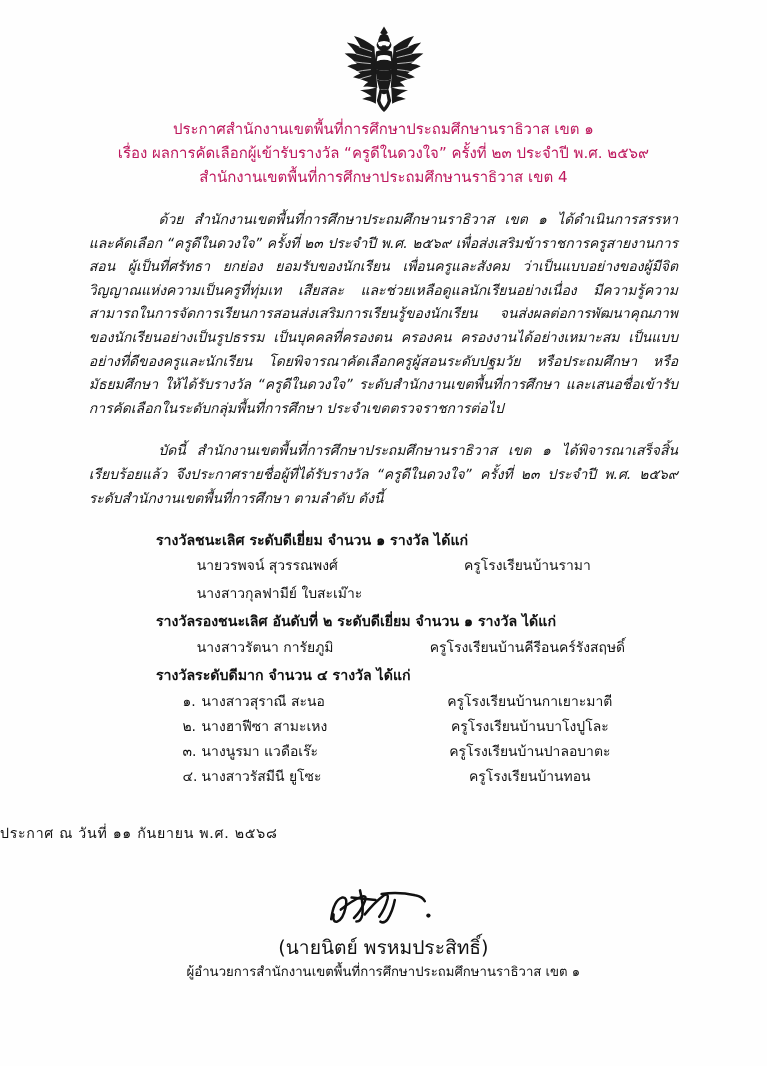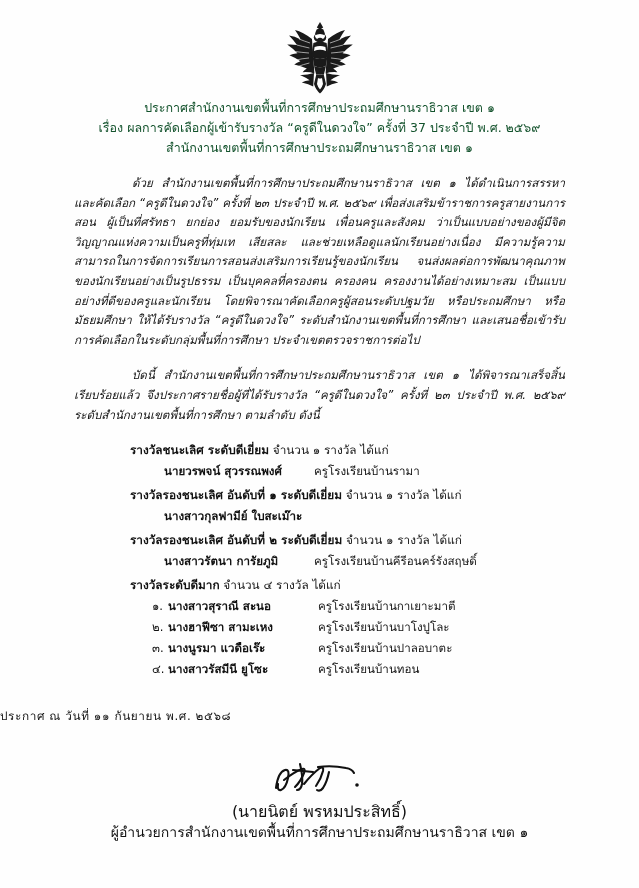--- a/index.html
+++ b/index.html
@@ -37,21 +37,21 @@
   }
 
   
   .heading {
     text-align: center;
     margin-top: 2px;
   }
   .heading .hline {
     font-size: 12.5px;
     line-height: 20px;
-    color: #14532d;
+    color: #be185d;
     white-space: nowrap;
   }
 
   
   .body-block {
     margin: 16px 74px 0 74px;
   }
   .para {
     font-size: 11.6px;
     line-height: 19.6px;
@@ -77,44 +77,44 @@
     font-size: 11.8px;
     line-height: 22px;
     padding-left: 56px;
     color: #111;
     white-space: nowrap;
   }
   .award-heading .strong {
     font-weight: bold;
   }
   .award-heading .light {
-    font-weight: normal;
+    font-weight: bold;
   }
   .winner-row {
     display: flex;
     font-size: 11.6px;
     line-height: 21px;
     padding-left: 90px;
     color: #111;
   }
   .winner-row.numbered {
     padding-left: 78px;
   }
   .w-num {
     width: 16px;
     flex: 0 0 16px;
     text-align: left;
   }
   .w-name {
     width: 150px;
     flex: 0 0 150px;
-    font-weight: bold;
   }
   .w-school {
     flex: 1 1 auto;
+    text-align: center;
   }
 
   
   .date-line {
     text-align: left;
     font-size: 11.8px;
     line-height: 20px;
     margin-top: 26px;
     letter-spacing: 0.6px;
     color: #111;
@@ -134,21 +134,21 @@
   .sign-svg {
     display: block;
   }
   .sign-name {
     font-size: 16px;
     line-height: 20px;
     color: #111;
     margin-top: 2px;
   }
   .sign-title {
-    font-size: 14px;
+    font-size: 11px;
     line-height: 20px;
     color: #111;
   }
 </style>
 </head>
 <body>
 
 <div class="page">
 
   <div class="emblem-wrap">
@@ -196,45 +196,42 @@
 
           <path d="M44.4 56 q3.6 2 7.2 0 l2.4 10 q-1.8 6 -6 9.4 q-4.2 -3.4 -6 -9.4z"></path>
           <path d="M46 60 q2 1.2 4 0 l1 6 q-1 3.4 -3 5.6 q-2 -2.2 -3 -5.6z" fill="#fff"></path>
         </g>
       </svg>
     </span>
   </div>
 
   <div class="heading">
     <div class="hline">ประกาศสำนักงานเขตพื้นที่การศึกษาประถมศึกษานราธิวาส เขต ๑</div>
-    <div class="hline">เรื่อง ผลการคัดเลือกผู้เข้ารับรางวัล “ครูดีในดวงใจ” ครั้งที่ 37 ประจำปี พ.ศ. ๒๕๖๙</div>
-    <div class="hline">สำนักงานเขตพื้นที่การศึกษาประถมศึกษานราธิวาส เขต ๑</div>
+    <div class="hline">เรื่อง ผลการคัดเลือกผู้เข้ารับรางวัล “ครูดีในดวงใจ” ครั้งที่ ๒๓ ประจำปี พ.ศ. ๒๕๖๙</div>
+    <div class="hline">สำนักงานเขตพื้นที่การศึกษาประถมศึกษานราธิวาส เขต 4</div>
   </div>
 
   <div class="body-block">
     <p class="para">ด้วย  สำนักงานเขตพื้นที่การศึกษาประถมศึกษานราธิวาส เขต ๑  ได้ดำเนินการสรรหาและคัดเลือก “ครูดีในดวงใจ” ครั้งที่ ๒๓ ประจำปี พ.ศ. ๒๕๖๙ เพื่อส่งเสริมข้าราชการครูสายงานการสอน ผู้เป็นที่ศรัทธา ยกย่อง ยอมรับของนักเรียน เพื่อนครูและสังคม ว่าเป็นแบบอย่างของผู้มีจิตวิญญาณแห่งความเป็นครูที่ทุ่มเท เสียสละ และช่วยเหลือดูแลนักเรียนอย่างเนื่อง   มีความรู้ความสามารถในการจัดการเรียนการสอนส่งเสริมการเรียนรู้ของนักเรียน จนส่งผลต่อการพัฒนาคุณภาพของนักเรียนอย่างเป็นรูปธรรม เป็นบุคคลที่ครองตน ครองคน ครองงานได้อย่างเหมาะสม เป็นแบบอย่างที่ดีของครูและนักเรียน โดยพิจารณาคัดเลือกครูผู้สอนระดับปฐมวัย หรือประถมศึกษา หรือมัธยมศึกษา ให้ได้รับรางวัล “ครูดีในดวงใจ”  ระดับสำนักงานเขตพื้นที่การศึกษา และเสนอชื่อเข้ารับการคัดเลือกในระดับกลุ่มพื้นที่การศึกษา ประจำเขตตรวจราชการต่อไป</p>
     <p class="para">บัดนี้  สำนักงานเขตพื้นที่การศึกษาประถมศึกษานราธิวาส เขต ๑ ได้พิจารณาเสร็จสิ้นเรียบร้อยแล้ว จึงประกาศรายชื่อผู้ที่ได้รับรางวัล “ครูดีในดวงใจ” ครั้งที่ ๒๓ ประจำปี พ.ศ. ๒๕๖๙ ระดับสำนักงานเขตพื้นที่การศึกษา ตามลำดับ ดังนี้</p>
   </div>
 
   <div class="awards">
 
     <div class="award-group">
       <div class="award-heading">
         <span class="strong">รางวัลชนะเลิศ ระดับดีเยี่ยม</span><span class="light">  จำนวน ๑ รางวัล ได้แก่</span>
       </div>
       <div class="winner-row">
         <span class="w-name">นายวรพจน์  สุวรรณพงศ์</span>
         <span class="w-school">ครูโรงเรียนบ้านรามา</span>
       </div>
     </div>
 
     <div class="award-group">
-      <div class="award-heading">
-        <span class="strong">รางวัลรองชนะเลิศ อันดับที่ ๑ ระดับดีเยี่ยม</span><span class="light"> จำนวน ๑ รางวัล ได้แก่</span>
-      </div>
       <div class="winner-row">
         <span class="w-name">นางสาวกุลฟามีย์  ใบสะเม๊าะ</span>
       </div>
     </div>
 
     <div class="award-group">
       <div class="award-heading">
         <span class="strong">รางวัลรองชนะเลิศ อันดับที่ ๒ ระดับดีเยี่ยม</span><span class="light"> จำนวน ๑ รางวัล ได้แก่</span>
       </div>
       <div class="winner-row">

